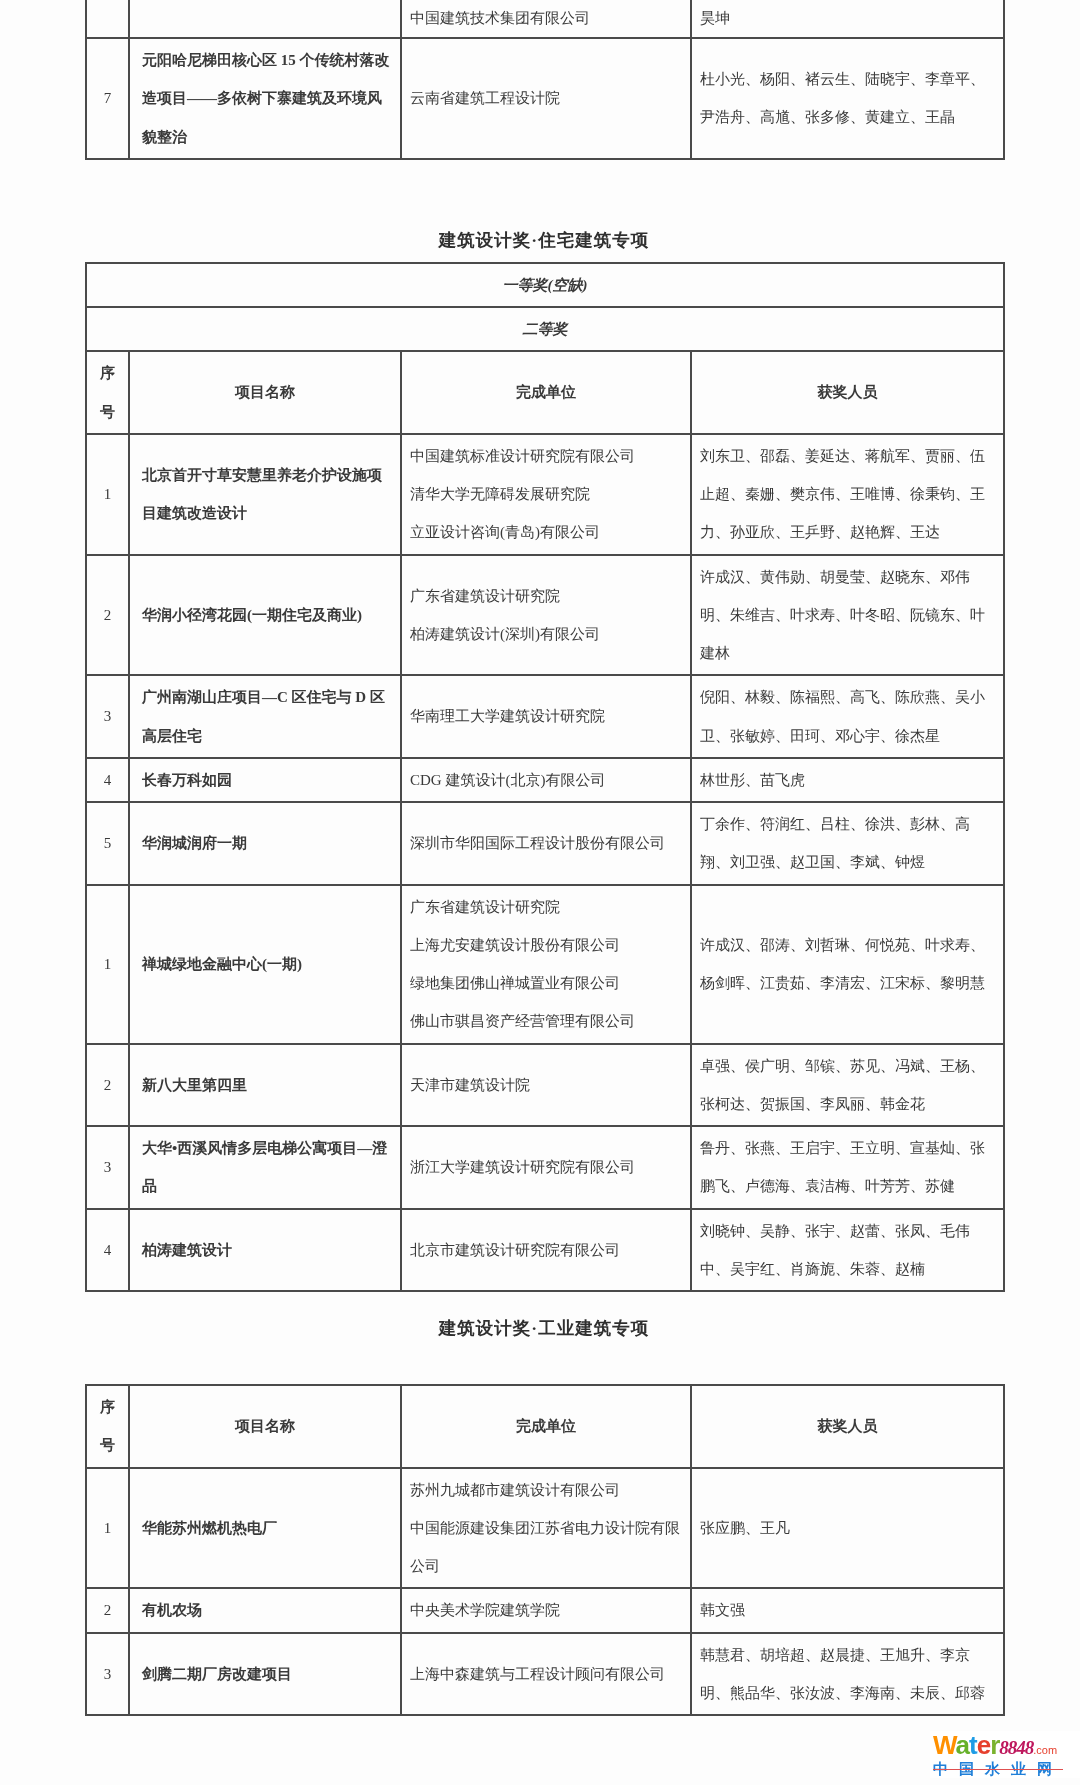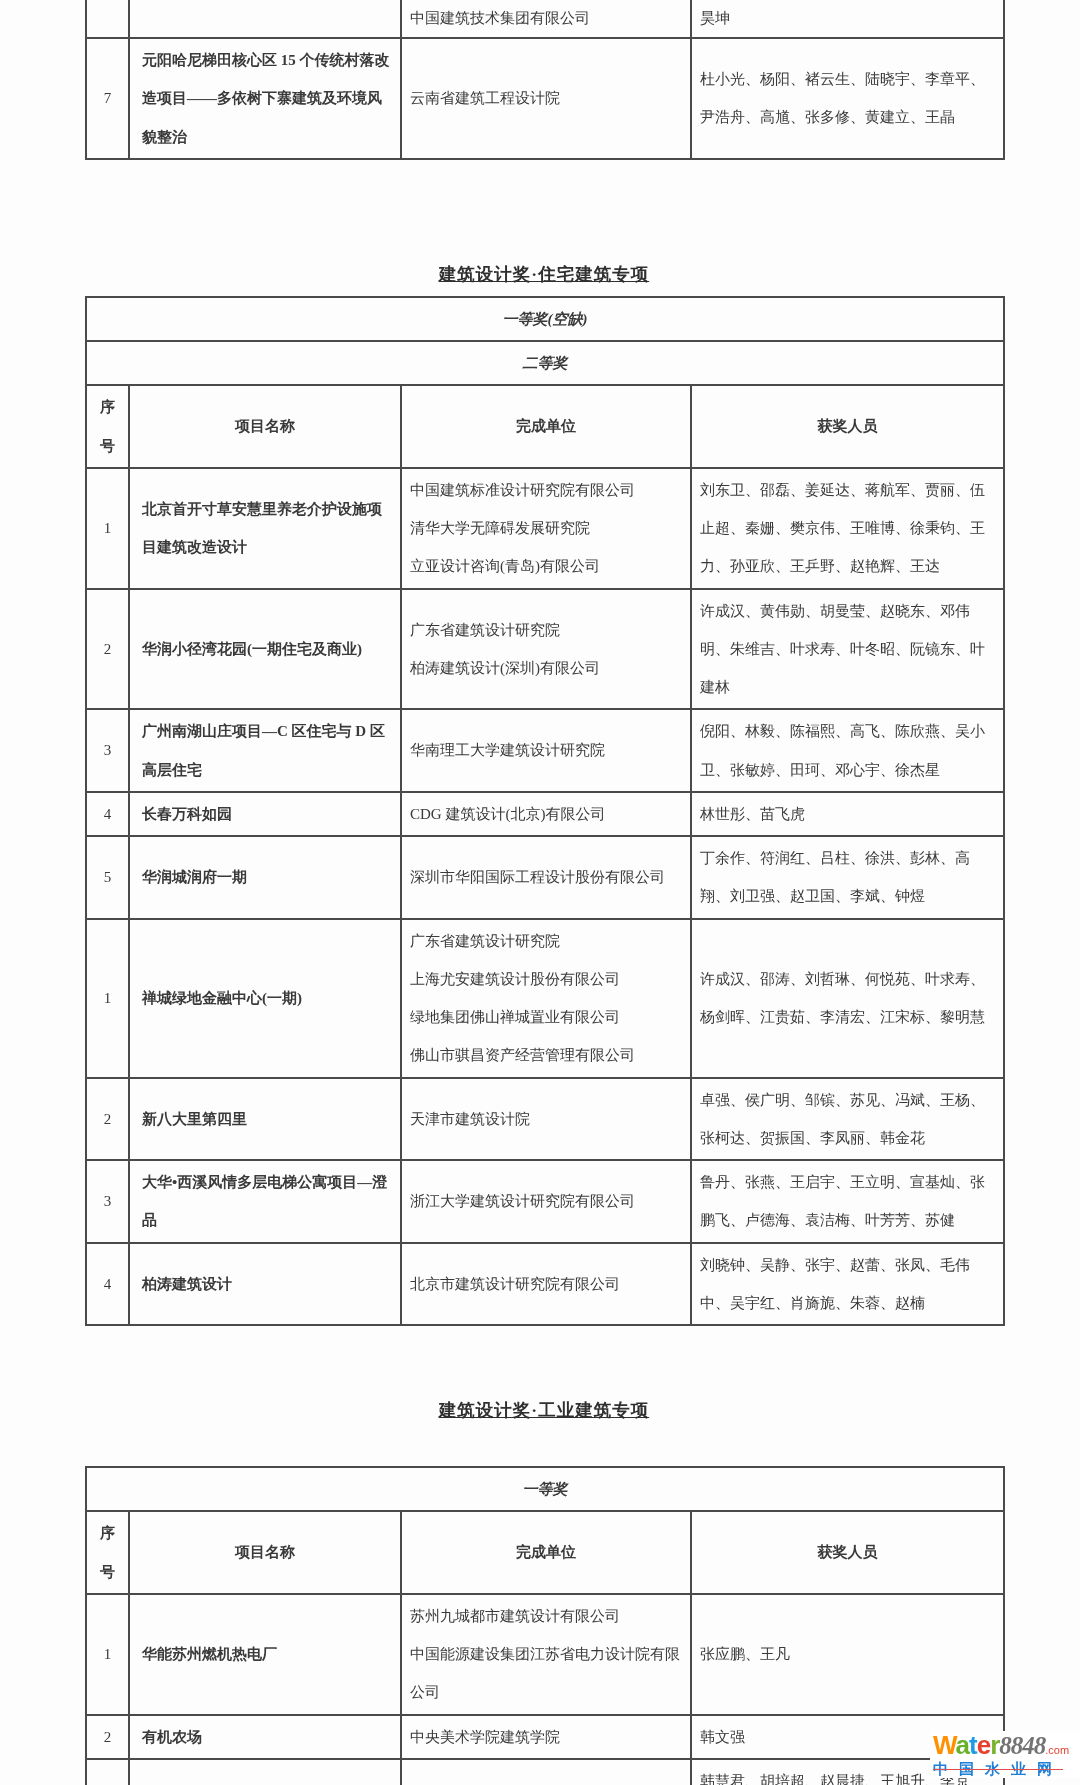--- a/index.html
+++ b/index.html
@@ -22,31 +22,31 @@
   td.num{text-align:center;padding:2px 1px;}
   td.project{padding-left:12px;font-weight:bold;}
   td.tier{text-align:center;font-weight:bold;font-style:italic;}
   
   table.cut{border-top:none;}
   table.cut tr.partial td{border-top:none;height:33px;line-height:1.8;}
   .section-title{
     font-weight:bold;font-size:17.5px;text-align:center;
     color:#2f2f2f;letter-spacing:1px;
   }
-  .title-housing{margin:102px 0 10px 0;text-decoration:underline;}
-  .title-industrial{margin:72px 0 44px 0;text-decoration:underline;}
+  .title-housing{margin:68px 0 10px 0;}
+  .title-industrial{margin:24px 0 44px 0;}
   
   .watermark{
     position:absolute;left:930px;top:1731px;width:150px;
     background:#ffffff;padding:1px 0 2px 3px;line-height:1;
     font-family:"Liberation Sans","DejaVu Sans",sans-serif;
   }
   .wm-line1{white-space:nowrap;}
   .wm-letter{font-size:26px;font-weight:bold;letter-spacing:-1px;}
-  .wm-num{font-size:25px;font-style:italic;font-weight:bold;color:#737373;
+  .wm-num{font-size:19px;font-style:italic;font-weight:bold;color:#be185d;
     font-family:"Liberation Serif","DejaVu Serif",serif;letter-spacing:-1px;text-align:center;}
   .wm-com{font-size:11px;font-weight:normal;color:#e6402e;}
   .wm-line2{
     margin-top:3px;font-size:15px;font-weight:bold;color:#1f7fd8;
     letter-spacing:11px;white-space:nowrap;
     text-decoration:line-through;text-decoration-color:#e05050;
   }
 </style>
 </head>
 <body>
@@ -165,23 +165,20 @@
   <div class="section-title title-industrial">建筑设计奖·工业建筑专项</div>
 
   <table>
     <colgroup>
         <col style="width:43px">
         <col style="width:272px">
         <col style="width:290px">
         <col style="width:313px">
       </colgroup>
     <tbody>
-        <tr>
-      <td class="tier" colspan="4">一等奖</td>
-    </tr>
     <tr>
       <th>序
 号</th>
       <th>项目名称</th>
       <th>完成单位</th>
       <th>获奖人员</th>
     </tr>
     <tr>
       <td class="num">1</td>
       <td class="project">华能苏州燃机热电厂</td>

